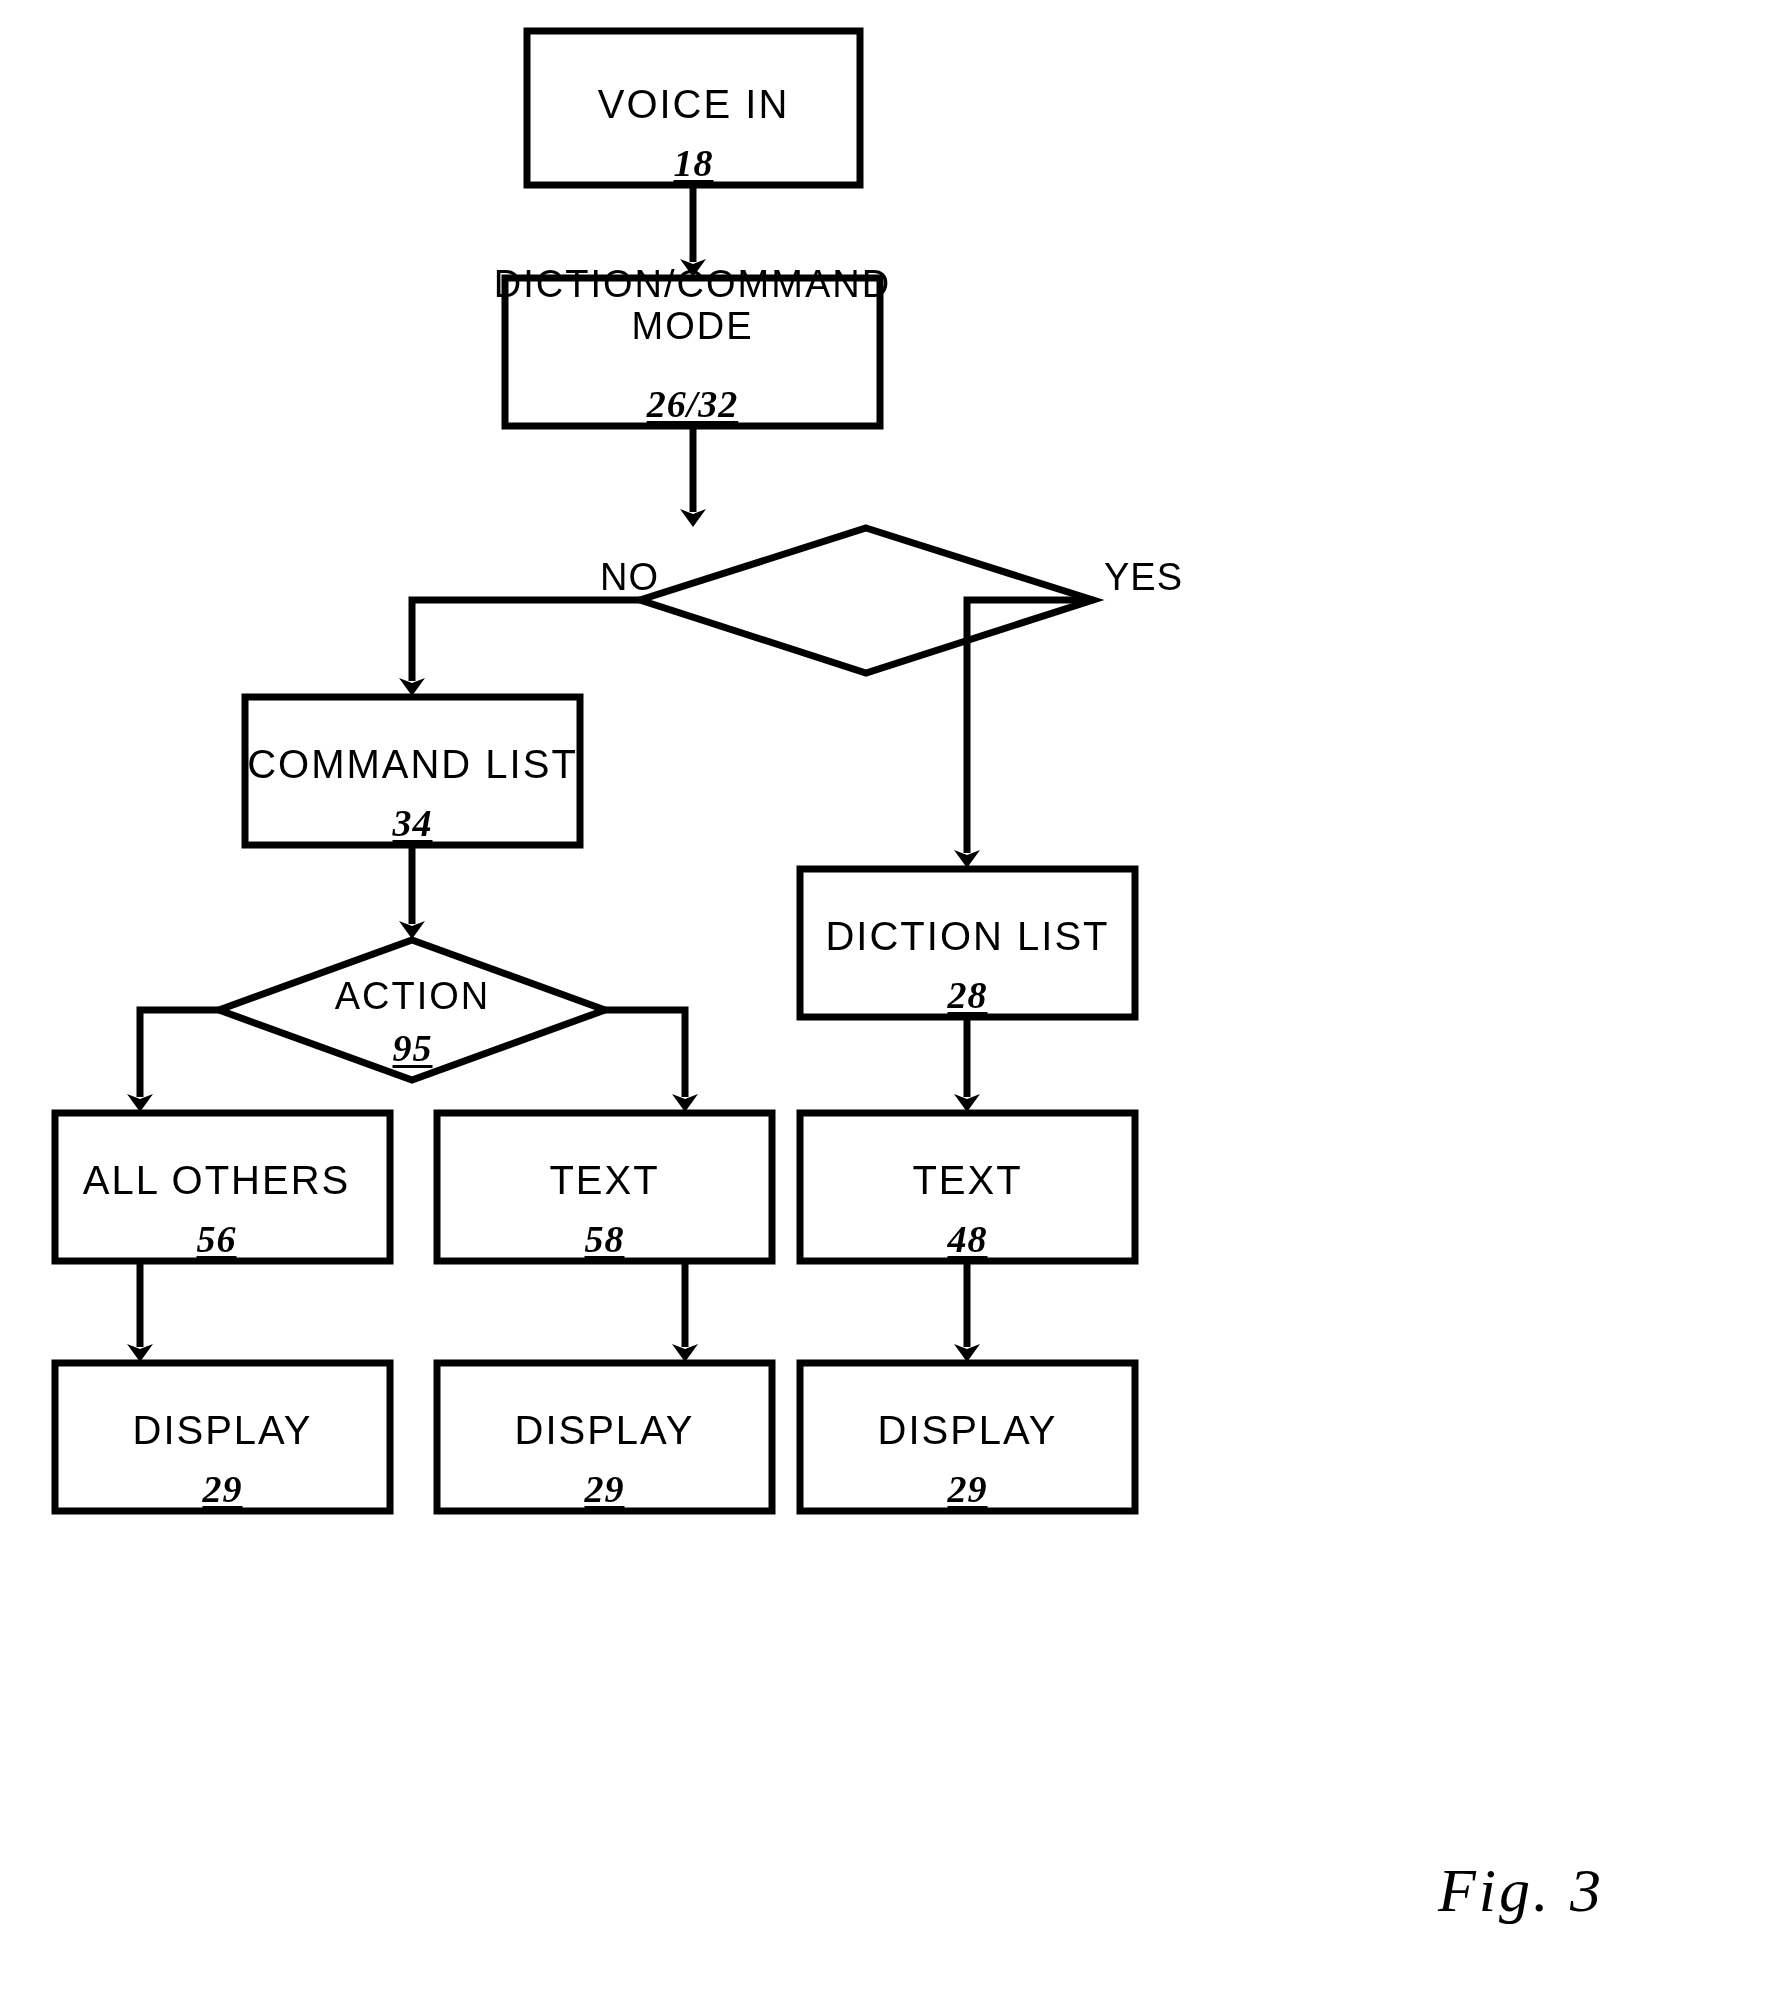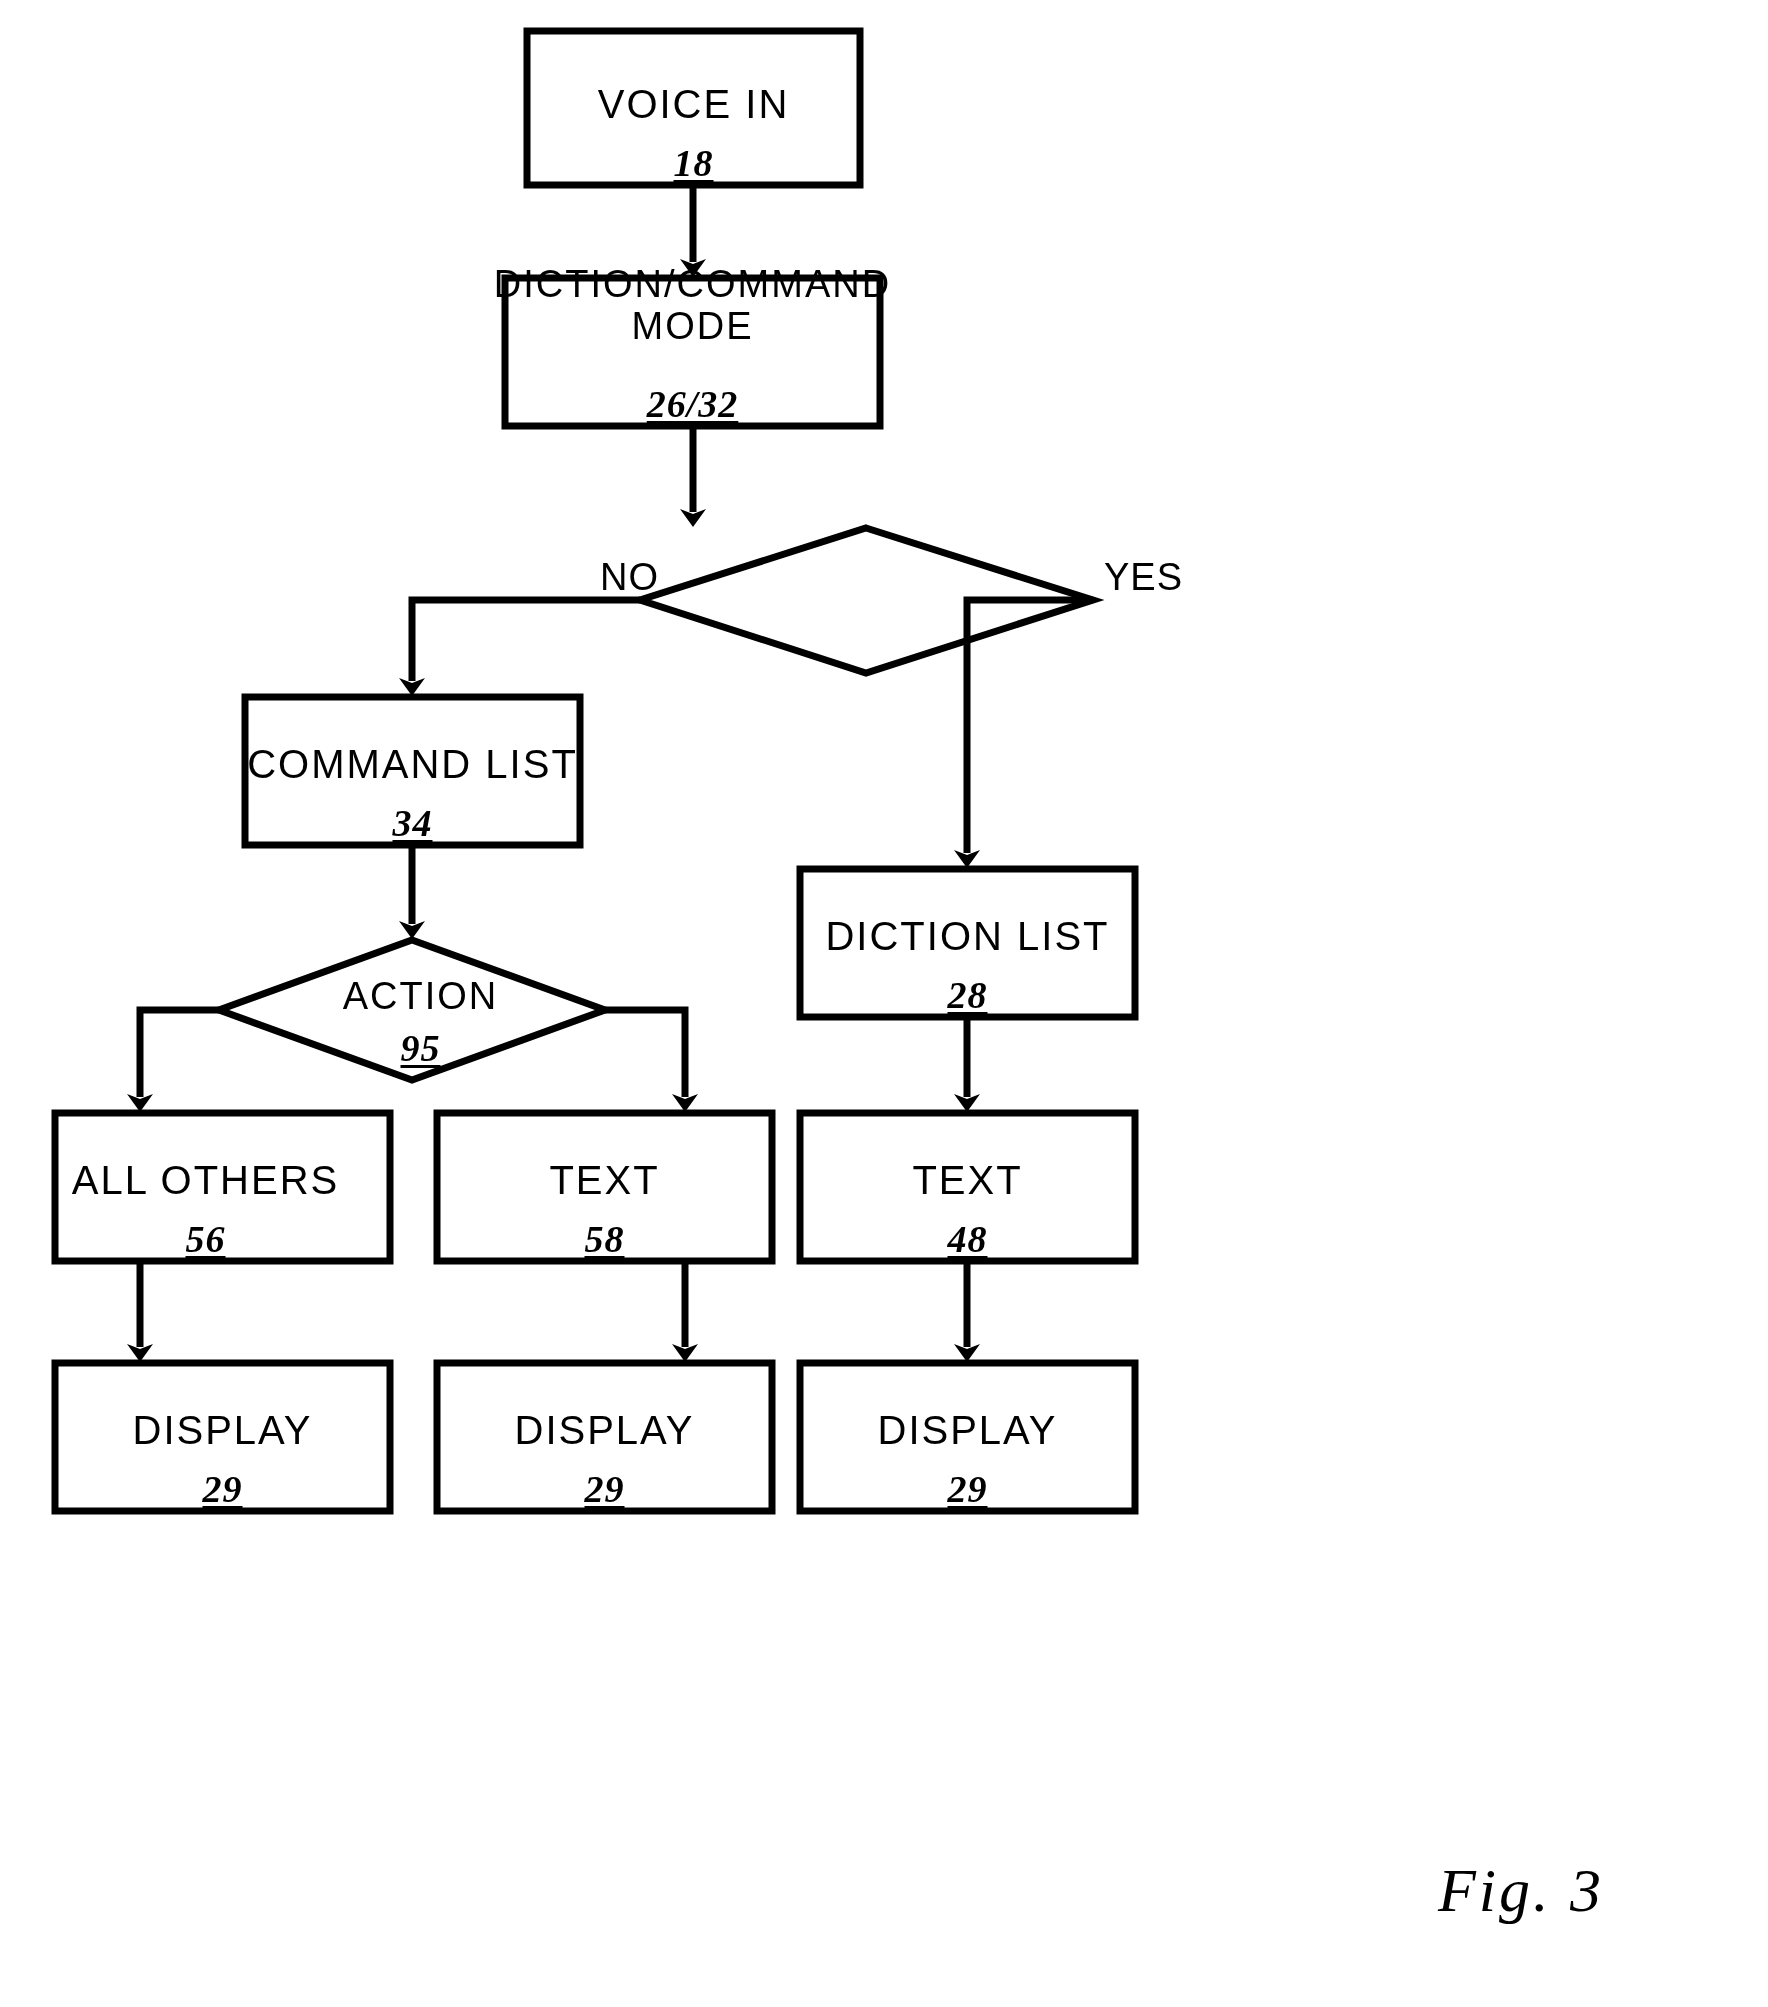--- a/index.html
+++ b/index.html
@@ -105,26 +105,26 @@
   <div class="node-label" style="left:245px; top:697px; width:335px; height:148px;">
     <div class="ttl">COMMAND LIST</div>
     <div class="ref">34</div>
   </div>
 
   <div class="node-label" style="left:800px; top:869px; width:335px; height:148px;">
     <div class="ttl">DICTION LIST</div>
     <div class="ref">28</div>
   </div>
 
-  <div class="node-label diamond-label" style="left:254px; top:950px; width:333px; height:120px;">
+  <div class="node-label diamond-label" style="left:246px; top:950px; width:333px; height:120px;">
     <div class="ttl">ACTION</div>
     <div class="ref">95</div>
   </div>
 
-  <div class="node-label" style="left:38px; top:1113px; width:335px; height:148px;">
+  <div class="node-label" style="left:49px; top:1113px; width:335px; height:148px;">
     <div class="ttl">ALL OTHERS</div>
     <div class="ref">56</div>
   </div>
 
   <div class="node-label" style="left:437px; top:1113px; width:335px; height:148px;">
     <div class="ttl">TEXT</div>
     <div class="ref">58</div>
   </div>
 
   <div class="node-label" style="left:800px; top:1113px; width:335px; height:148px;">

